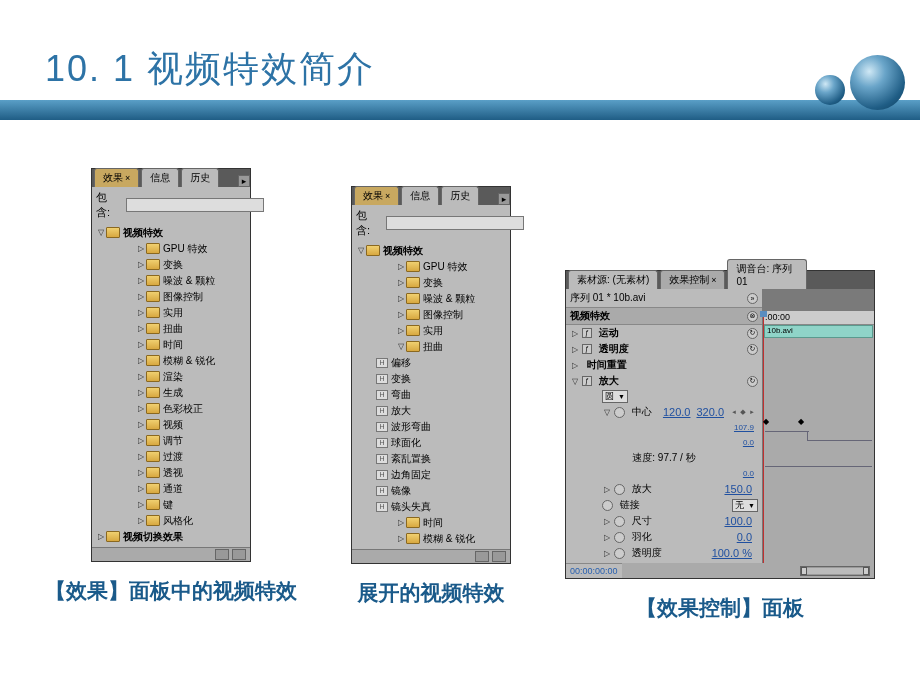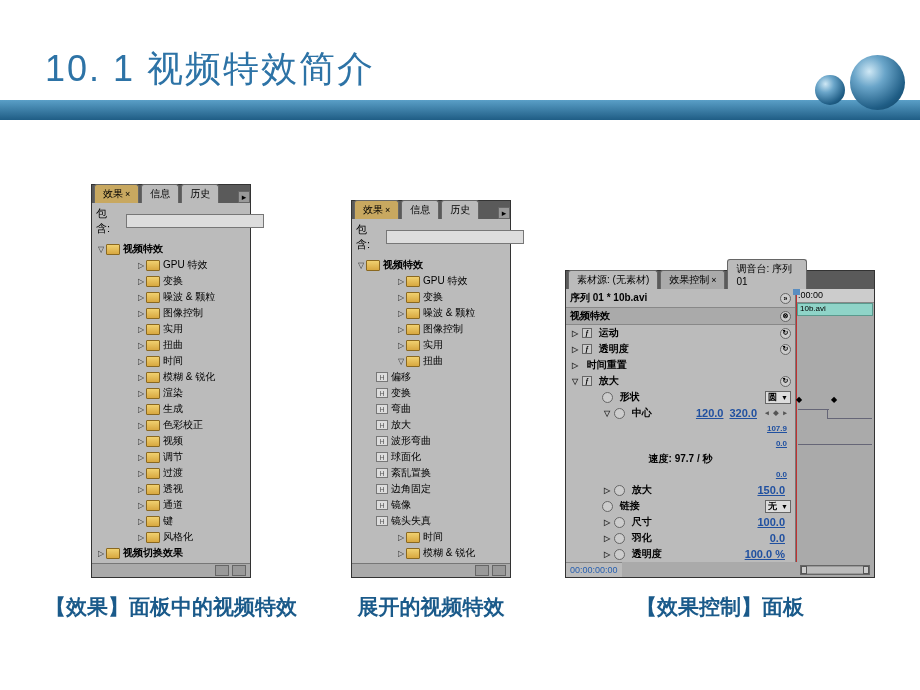--- a/index.html
+++ b/index.html
@@ -4,21 +4,21 @@
   <style>
     * { margin: 0; padding: 0; box-sizing: border-box; }
     body { width: 920px; height: 690px; background: #fff; font-family: "Microsoft YaHei", SimSun, sans-serif; position: relative; }
     .header { width: 100%; height: 120px; position: relative; }
     .header-title { position: absolute; left: 45px; top: 45px; font-size: 36px; color: #2d73a6; font-weight: normal; letter-spacing: 2px; }
     .header-title .num { font-family: Arial; margin-top: 12px; }
     .header-bar { position: absolute; top: 100px; left: 0; right: 0; height: 20px; background: linear-gradient(to bottom, #5a9fc7, #1f5d85); }
     .sphere { position: absolute; border-radius: 50%; background: radial-gradient(circle at 35% 30%, #cfe8f5 0%, #6aa5c9 30%, #1f5d85 70%, #0d3b58 100%); }
     .sphere1 { width: 30px; height: 30px; right: 75px; top: 75px; }
     .sphere2 { width: 55px; height: 55px; right: 15px; top: 55px; }
-    .content { display: flex; justify-content: space-around; align-items: flex-end; padding: 30px 18px 0; }
+    .content { display: flex; justify-content: space-around; align-items: center; padding: 30px 18px 0; }
     .panel-group { display: flex; flex-direction: column; align-items: center; }
     .panel { background: #7a7a7a; border: 1px solid #333; font-size: 11px; color: #000; }
     .panel1 { width: 160px; }
     .panel2 { width: 160px; margin-top: 20px; }
     .panel3 { width: 310px; margin-top: 120px; }
     .tabs { display: flex; background: #5a5a5a; height: 18px; align-items: flex-end; padding-left: 2px; }
     .tab { padding: 2px 8px; background: #bbb; border: 1px solid #666; border-bottom: none; margin-right: 2px; font-size: 10px; cursor: pointer; border-radius: 3px 3px 0 0; }
     .tab.active { background: #c8a860; }
     .tab.active3 { background: #aaa; }
     .tab-close { margin-left: 2px; font-size: 9px; }
@@ -32,22 +32,22 @@
     .arrow.closed::before { content: "▷"; }
     .folder-icon { width: 14px; height: 11px; background: linear-gradient(to bottom, #f0d070, #d8a840); border: 1px solid #8a6820; border-radius: 1px; margin-right: 3px; display: inline-block; }
     .effect-icon { width: 12px; height: 10px; background: #ddd; border: 1px solid #777; margin-right: 3px; display: inline-flex; align-items: center; justify-content: center; font-size: 7px; color: #555; }
     .indent1 { padding-left: 12px; margin-left: 32px; }
     .indent2 { padding-left: 24px; }
     .panel-footer { height: 14px; background: #aaa; border-top: 1px solid #777; display: flex; justify-content: flex-end; align-items: center; padding-right: 4px; gap: 3px; }
     .footer-btn { width: 14px; height: 11px; background: #999; border: 1px solid #666; cursor: pointer; }
     .caption { margin-top: 15px; font-size: 21px; font-weight: bold; color: #1a5a8a; }
     .p3-seq-row { display: flex; background: #bbb; padding: 2px 4px; font-size: 10px; align-items: center; }
     .p3-body { display: flex; }
-    .p3-left { flex: 1; background: #bbb; font-weight: bold; }
-    .p3-right { width: 79px; background: #aaa; border-left: 1px solid #777; position: relative; }
+    .p3-left { flex: 1; background: #bbb; }
+    .p3-right { width: 112px; background: #aaa; border-left: 1px solid #777; position: relative; margin-top: 22px; }
     .p3-timeline-head { height: 14px; background: #ccc; border-bottom: 1px solid #888; font-size: 9px; padding: 1px 2px; position: relative; }
     .p3-clip-bar { position: absolute; left: 1px; right: 1px; top: 14px; height: 13px; background: #8fd4c8; border: 1px solid #5a9a8e; font-size: 8px; padding: 0 2px; overflow: hidden; }
     .playhead { position: absolute; left: 0; top: 0; bottom: 0; width: 1px; background: #c03030; }
     .playhead::before { content: ""; position: absolute; top: 0; left: -3px; width: 7px; height: 6px; background: #5a8dc0; }
     .prop-row { display: flex; align-items: center; padding: 1px 4px; font-size: 10px; min-height: 15px; }
     .prop-row.section { background: #aaa; border-top: 1px solid #888; border-bottom: 1px solid #888; }
     .prop-label { flex: 1; display: flex; align-items: center; gap: 2px; }
     .prop-value { color: #2050a0; text-decoration: underline; font-size: 11px; padding-right: 6px; }
     .dropdown { display: inline-flex; align-items: center; background: #ddd; border: 1px solid #666; padding: 0 2px; font-size: 9px; height: 13px; }
     .dropdown .dd-arrow { margin-left: 4px; font-size: 7px; }
@@ -349,21 +349,20 @@
             <span class="circ-icon">↻</span>
           </div>
           <div class="prop-row">
             <span class="prop-label"><span class="arrow closed"></span>&nbsp;<b>时间重置</b></span>
           </div>
           <div class="prop-row">
             <span class="prop-label"><span class="arrow open"></span><span class="fx-toggle">ƒ</span>&nbsp;<b>放大</b></span>
             <span class="circ-icon">↻</span>
           </div>
           <div class="prop-row indent1">
-            <span class="prop-label"><span class="stopwatch"></span>&nbsp;<span>形状</span></span>
             <span class="dropdown">
                 <span>圆</span>
                 <span class="dd-arrow">▼</span>
               </span>
           </div>
           <div class="prop-row indent1">
             <span class="prop-label"><span class="arrow open"></span><span class="stopwatch"></span>&nbsp;<span>中心</span></span>
             <span class="prop-value">120.0</span>
             <span class="prop-value">320.0</span>
             <span class="keyf-nav">

